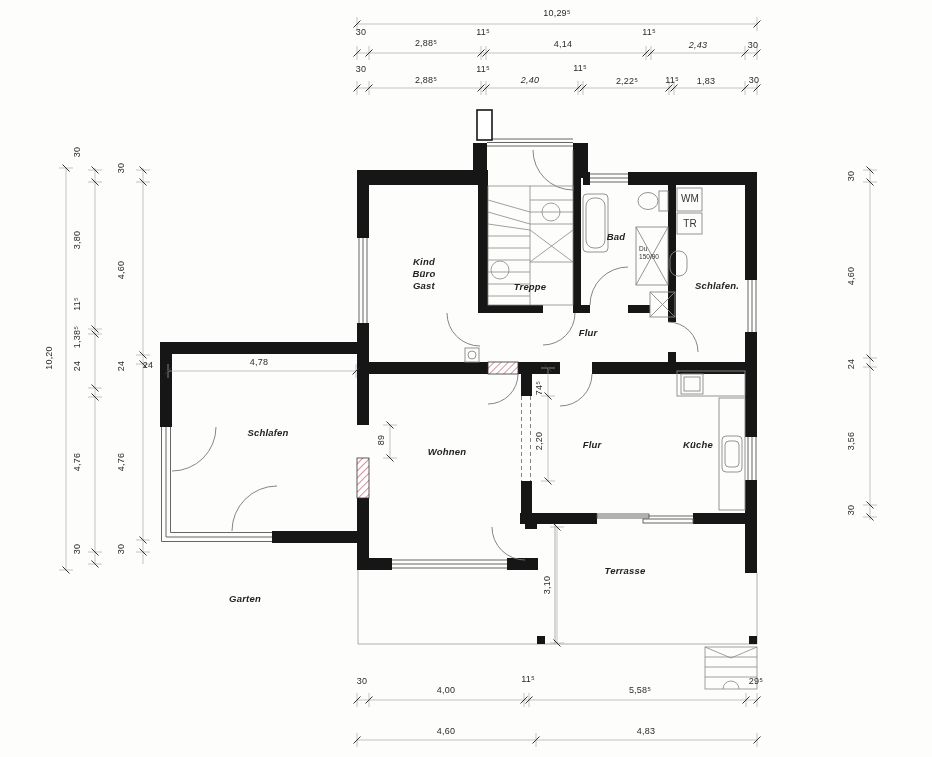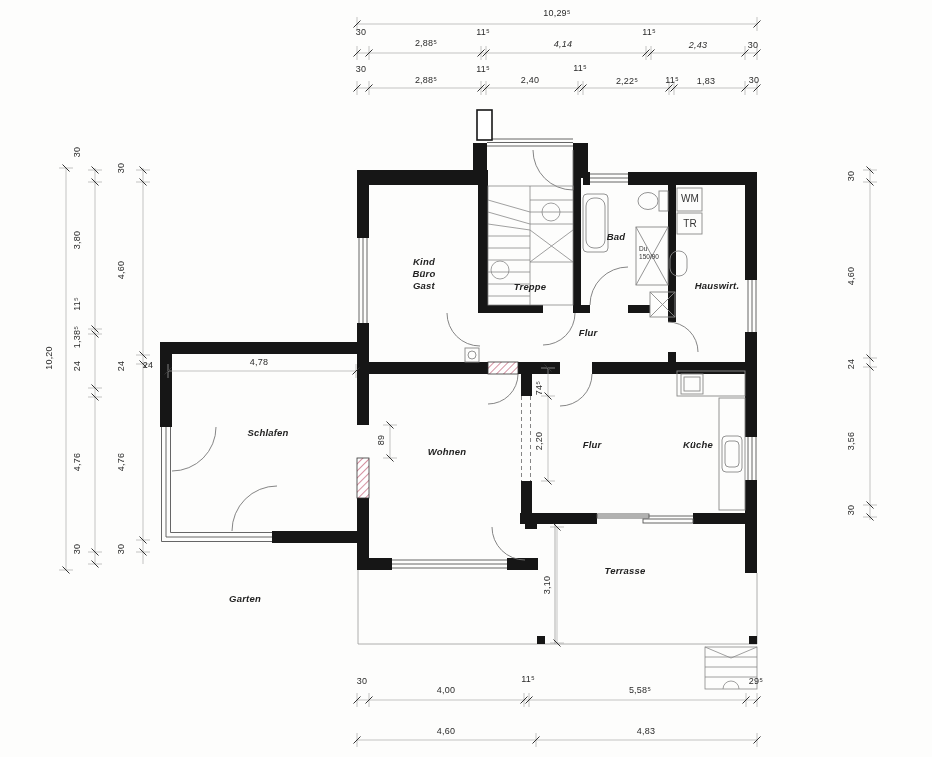--- a/index.html
+++ b/index.html
@@ -338,44 +338,44 @@
         <line x1="553.5" y1="639.5" x2="560.5" y2="646.5"></line>
       </g>
 </svg>
 
 <div id="labels">
       <div class="lbl room" style="left: 424px; top: 274px;">Kind
 Büro
 Gast</div>
       <div class="lbl room" style="left: 530px; top: 287px;">Treppe</div>
       <div class="lbl room" style="left: 616px; top: 237px;">Bad</div>
-      <div class="lbl room" style="left: 717px; top: 286px;">Hauswirt.</div>
+      <div class="lbl room" style="left: 717px; top: 286px;">Schlafen.</div>
       <div class="lbl room" style="left: 588px; top: 333px;">Flur</div>
       <div class="lbl room" style="left: 268px; top: 433px;">Schlafen</div>
       <div class="lbl room" style="left: 447px; top: 452px;">Wohnen</div>
       <div class="lbl room" style="left: 592px; top: 445px;">Flur</div>
       <div class="lbl room" style="left: 698px; top: 445px;">Küche</div>
       <div class="lbl room" style="left: 625px; top: 571px;">Terrasse</div>
       <div class="lbl room" style="left: 245px; top: 599px;">Garten</div>
       <div class="lbl fixture" style="left: 690px; top: 199px;">WM</div>
       <div class="lbl fixture" style="left: 690px; top: 224px;">TR</div>
       <div class="lbl fixture-small" style="left: 649px; top: 253px;">Du
 150/90</div>
       <div class="lbl dim" style="left: 557px; top: 14px;">10,29⁵</div>
       <div class="lbl dim" style="left: 361px; top: 33px;">30</div>
       <div class="lbl dim" style="left: 426px; top: 44px;">2,88⁵</div>
       <div class="lbl dim" style="left: 483px; top: 33px;">11⁵</div>
-      <div class="lbl dim" style="left: 563px; top: 45px; font-style: italic;">4,14</div>
+      <div class="lbl dim" style="left: 563px; top: 45px;">4,14</div>
       <div class="lbl dim" style="left: 649px; top: 33px;">11⁵</div>
       <div class="lbl dim" style="left: 698px; top: 46px; font-style: italic;">2,43</div>
       <div class="lbl dim" style="left: 753px; top: 46px;">30</div>
       <div class="lbl dim" style="left: 361px; top: 70px;">30</div>
       <div class="lbl dim" style="left: 426px; top: 81px;">2,88⁵</div>
       <div class="lbl dim" style="left: 483px; top: 70px;">11⁵</div>
-      <div class="lbl dim" style="left: 530px; top: 81px;">2,40</div>
+      <div class="lbl dim" style="left: 530px; top: 81px; font-style: italic;">2,40</div>
       <div class="lbl dim" style="left: 580px; top: 69px;">11⁵</div>
       <div class="lbl dim" style="left: 627px; top: 82px;">2,22⁵</div>
       <div class="lbl dim" style="left: 672px; top: 81px;">11⁵</div>
       <div class="lbl dim" style="left: 706px; top: 82px;">1,83</div>
       <div class="lbl dim" style="left: 754px; top: 81px;">30</div>
       <div class="lbl dim" style="left: 362px; top: 682px;">30</div>
       <div class="lbl dim" style="left: 446px; top: 691px;">4,00</div>
       <div class="lbl dim" style="left: 528px; top: 680px;">11⁵</div>
       <div class="lbl dim" style="left: 640px; top: 691px;">5,58⁵</div>
       <div class="lbl dim" style="left: 756px; top: 682px;">29⁵</div>

